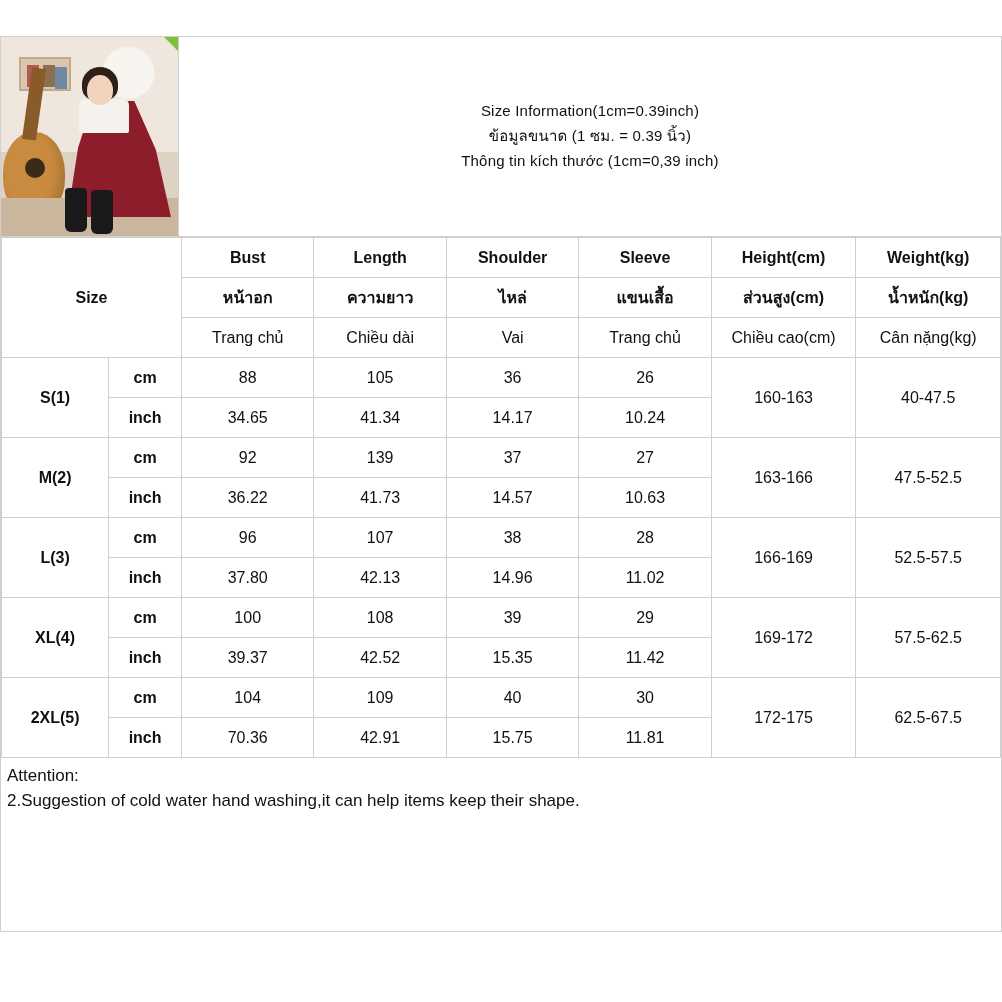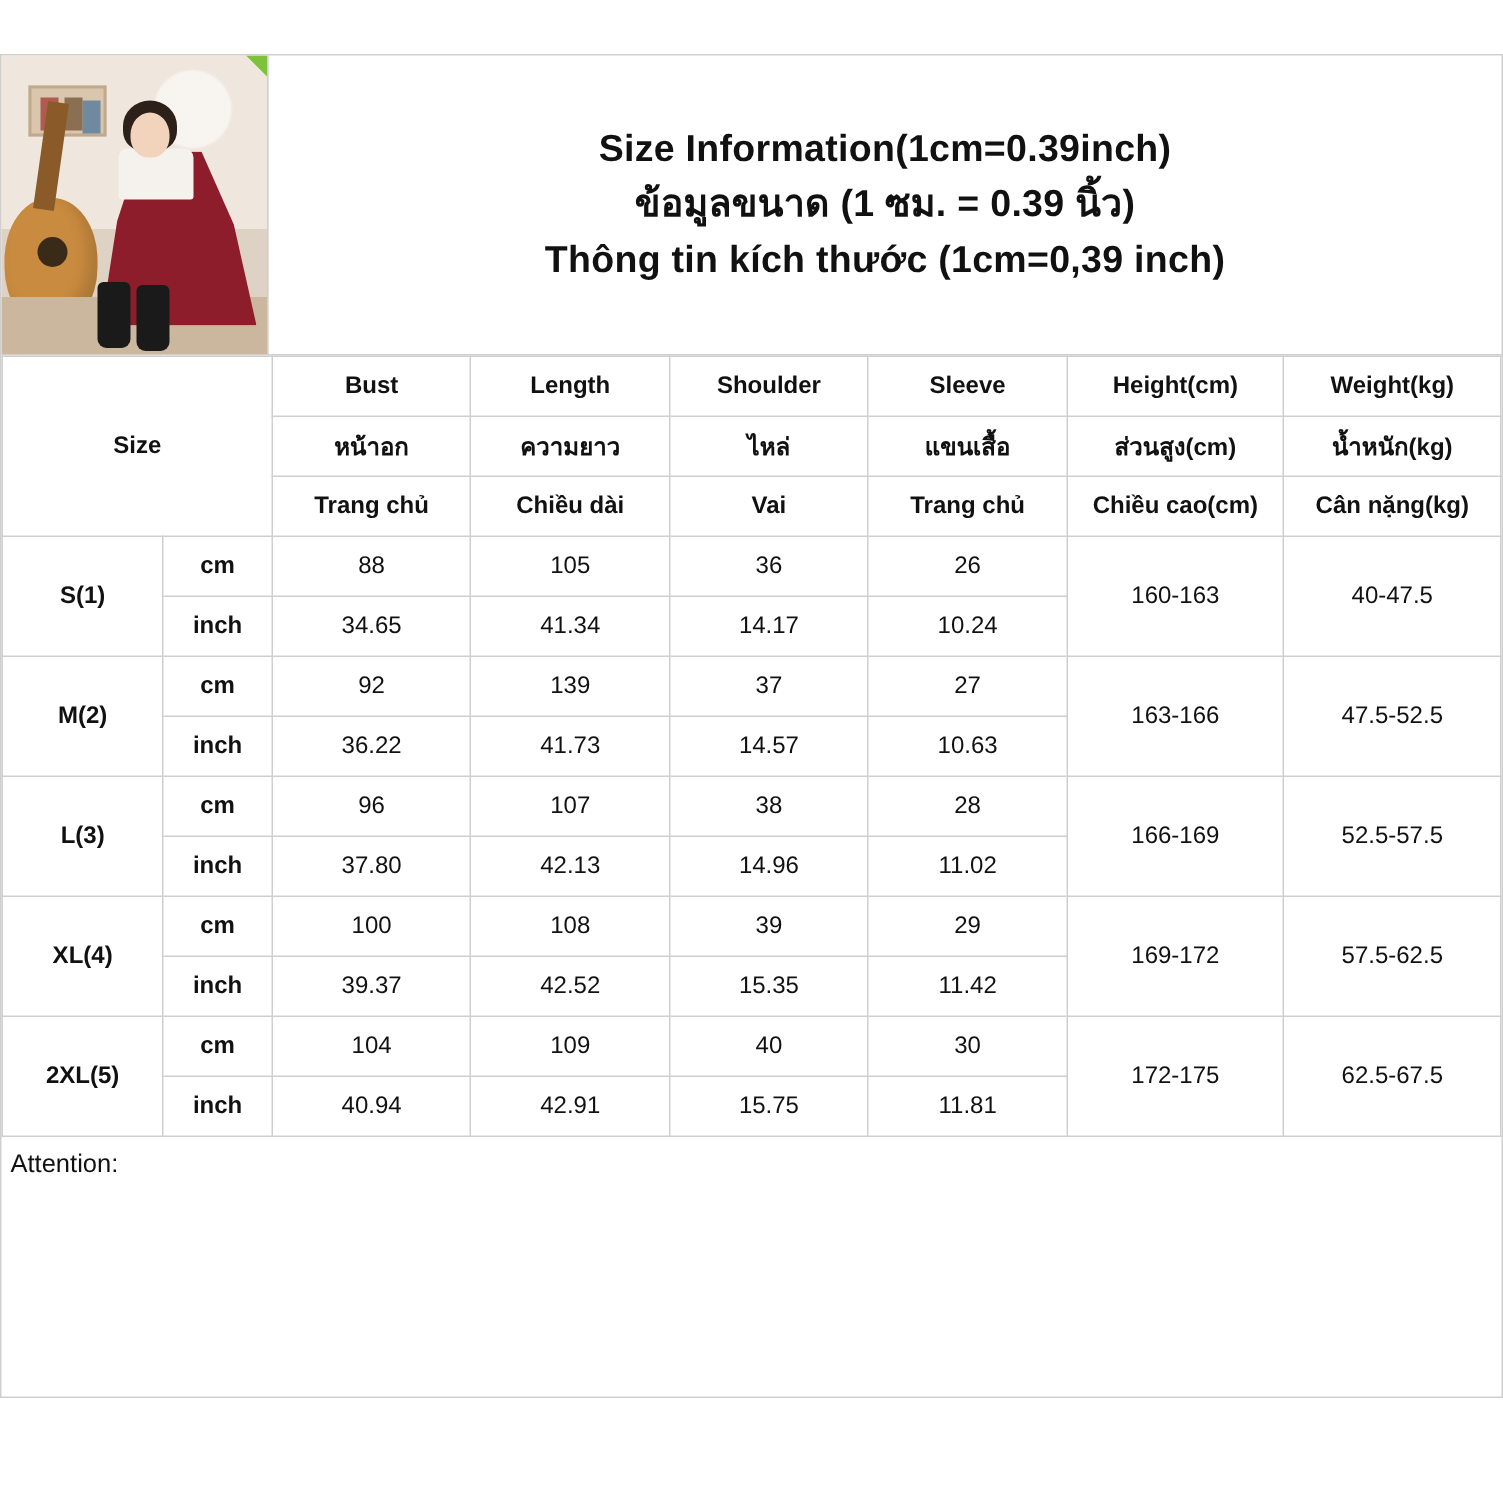--- a/index.html
+++ b/index.html
@@ -114,22 +114,22 @@
     flex: 1 1 auto;
     display: flex;
     flex-direction: column;
     align-items: center;
     justify-content: center;
     gap: 6px;
     padding: 6px 10px;
     box-sizing: border-box;
   }
   .title-line {
-    font-size: 25px;
-    font-weight: bold;
+    font-size: 15px;
+    font-weight: normal;
     letter-spacing: .2px;
     color: #111;
     line-height: 1.25;
   }
 
   
   table.size-table {
     width: 100%;
     border-collapse: collapse;
     table-layout: fixed;
@@ -149,21 +149,21 @@
   .col-m      { width: 131px; }
   .col-hw     { width: 143px; }
 
   .hdr {
     background: #f0f0f0;
     font-weight: bold;
     margin-top: 40px;
   }
   .hdr-en { font-weight: bold; font-size: 16px; }
   .hdr-th { font-weight: bold; font-size: 16px; }
-  .hdr-vi { font-weight: bold; font-size: 16px; }
+  .hdr-vi { font-weight: normal; font-size: 16px; }
   .size-word {
     font-size: 27px;
     font-weight: bold;
     background: #f0f0f0;
     border-radius: 26px;
   }
   .size-label {
     font-weight: bold;
     font-size: 16px;
     background: #f0f0f0;
@@ -329,26 +329,27 @@
           <td class="unit-cell">cm</td>
           <td class="val">104</td>
           <td class="val">109</td>
           <td class="val">40</td>
           <td class="val">30</td>
           <td class="hw" rowspan="2">172-175</td>
           <td class="hw" rowspan="2">62.5-67.5</td>
         </tr>
         <tr>
           <td class="unit-cell">inch</td>
-          <td class="val">40.94</td>
+          <td class="val">70.36</td>
           <td class="val">42.91</td>
           <td class="val">15.75</td>
           <td class="val">11.81</td>
         </tr>
       </tbody>
     </table>
 
     <div class="attention">
       <div>Attention:</div>
+      <div>2.Suggestion of cold water hand washing,it can help items keep their shape.</div>
     </div>
 
   </div>
 </div>
 
 </body></html>

